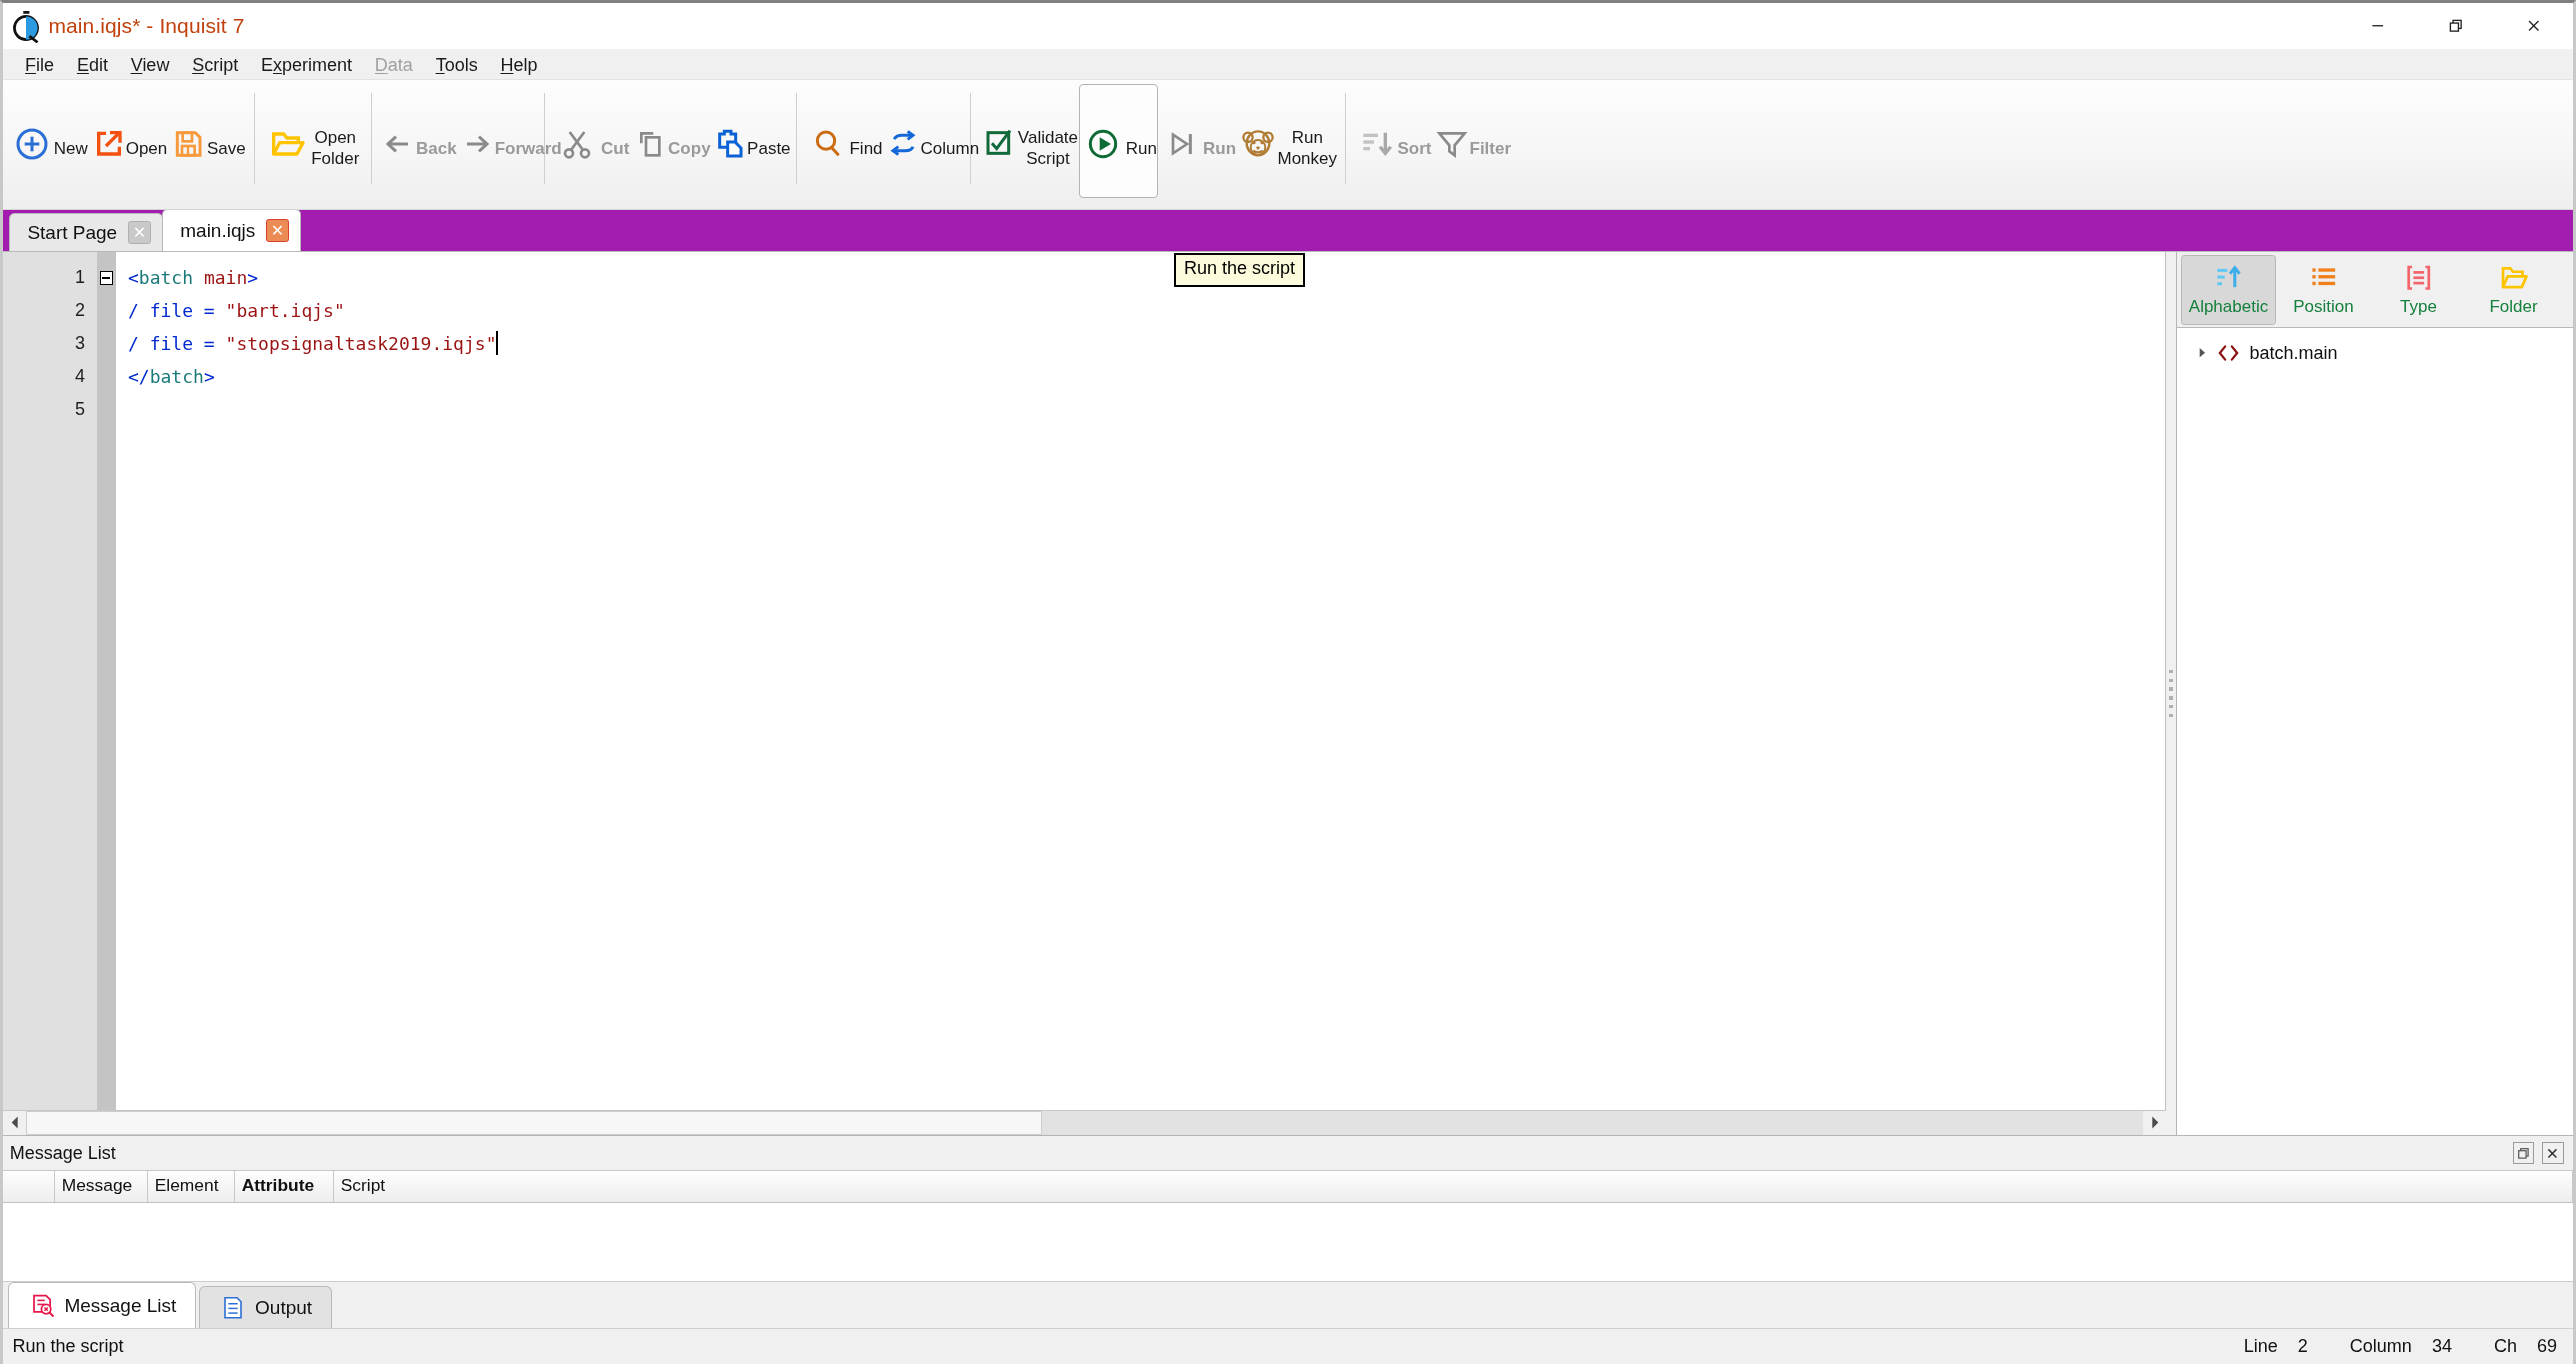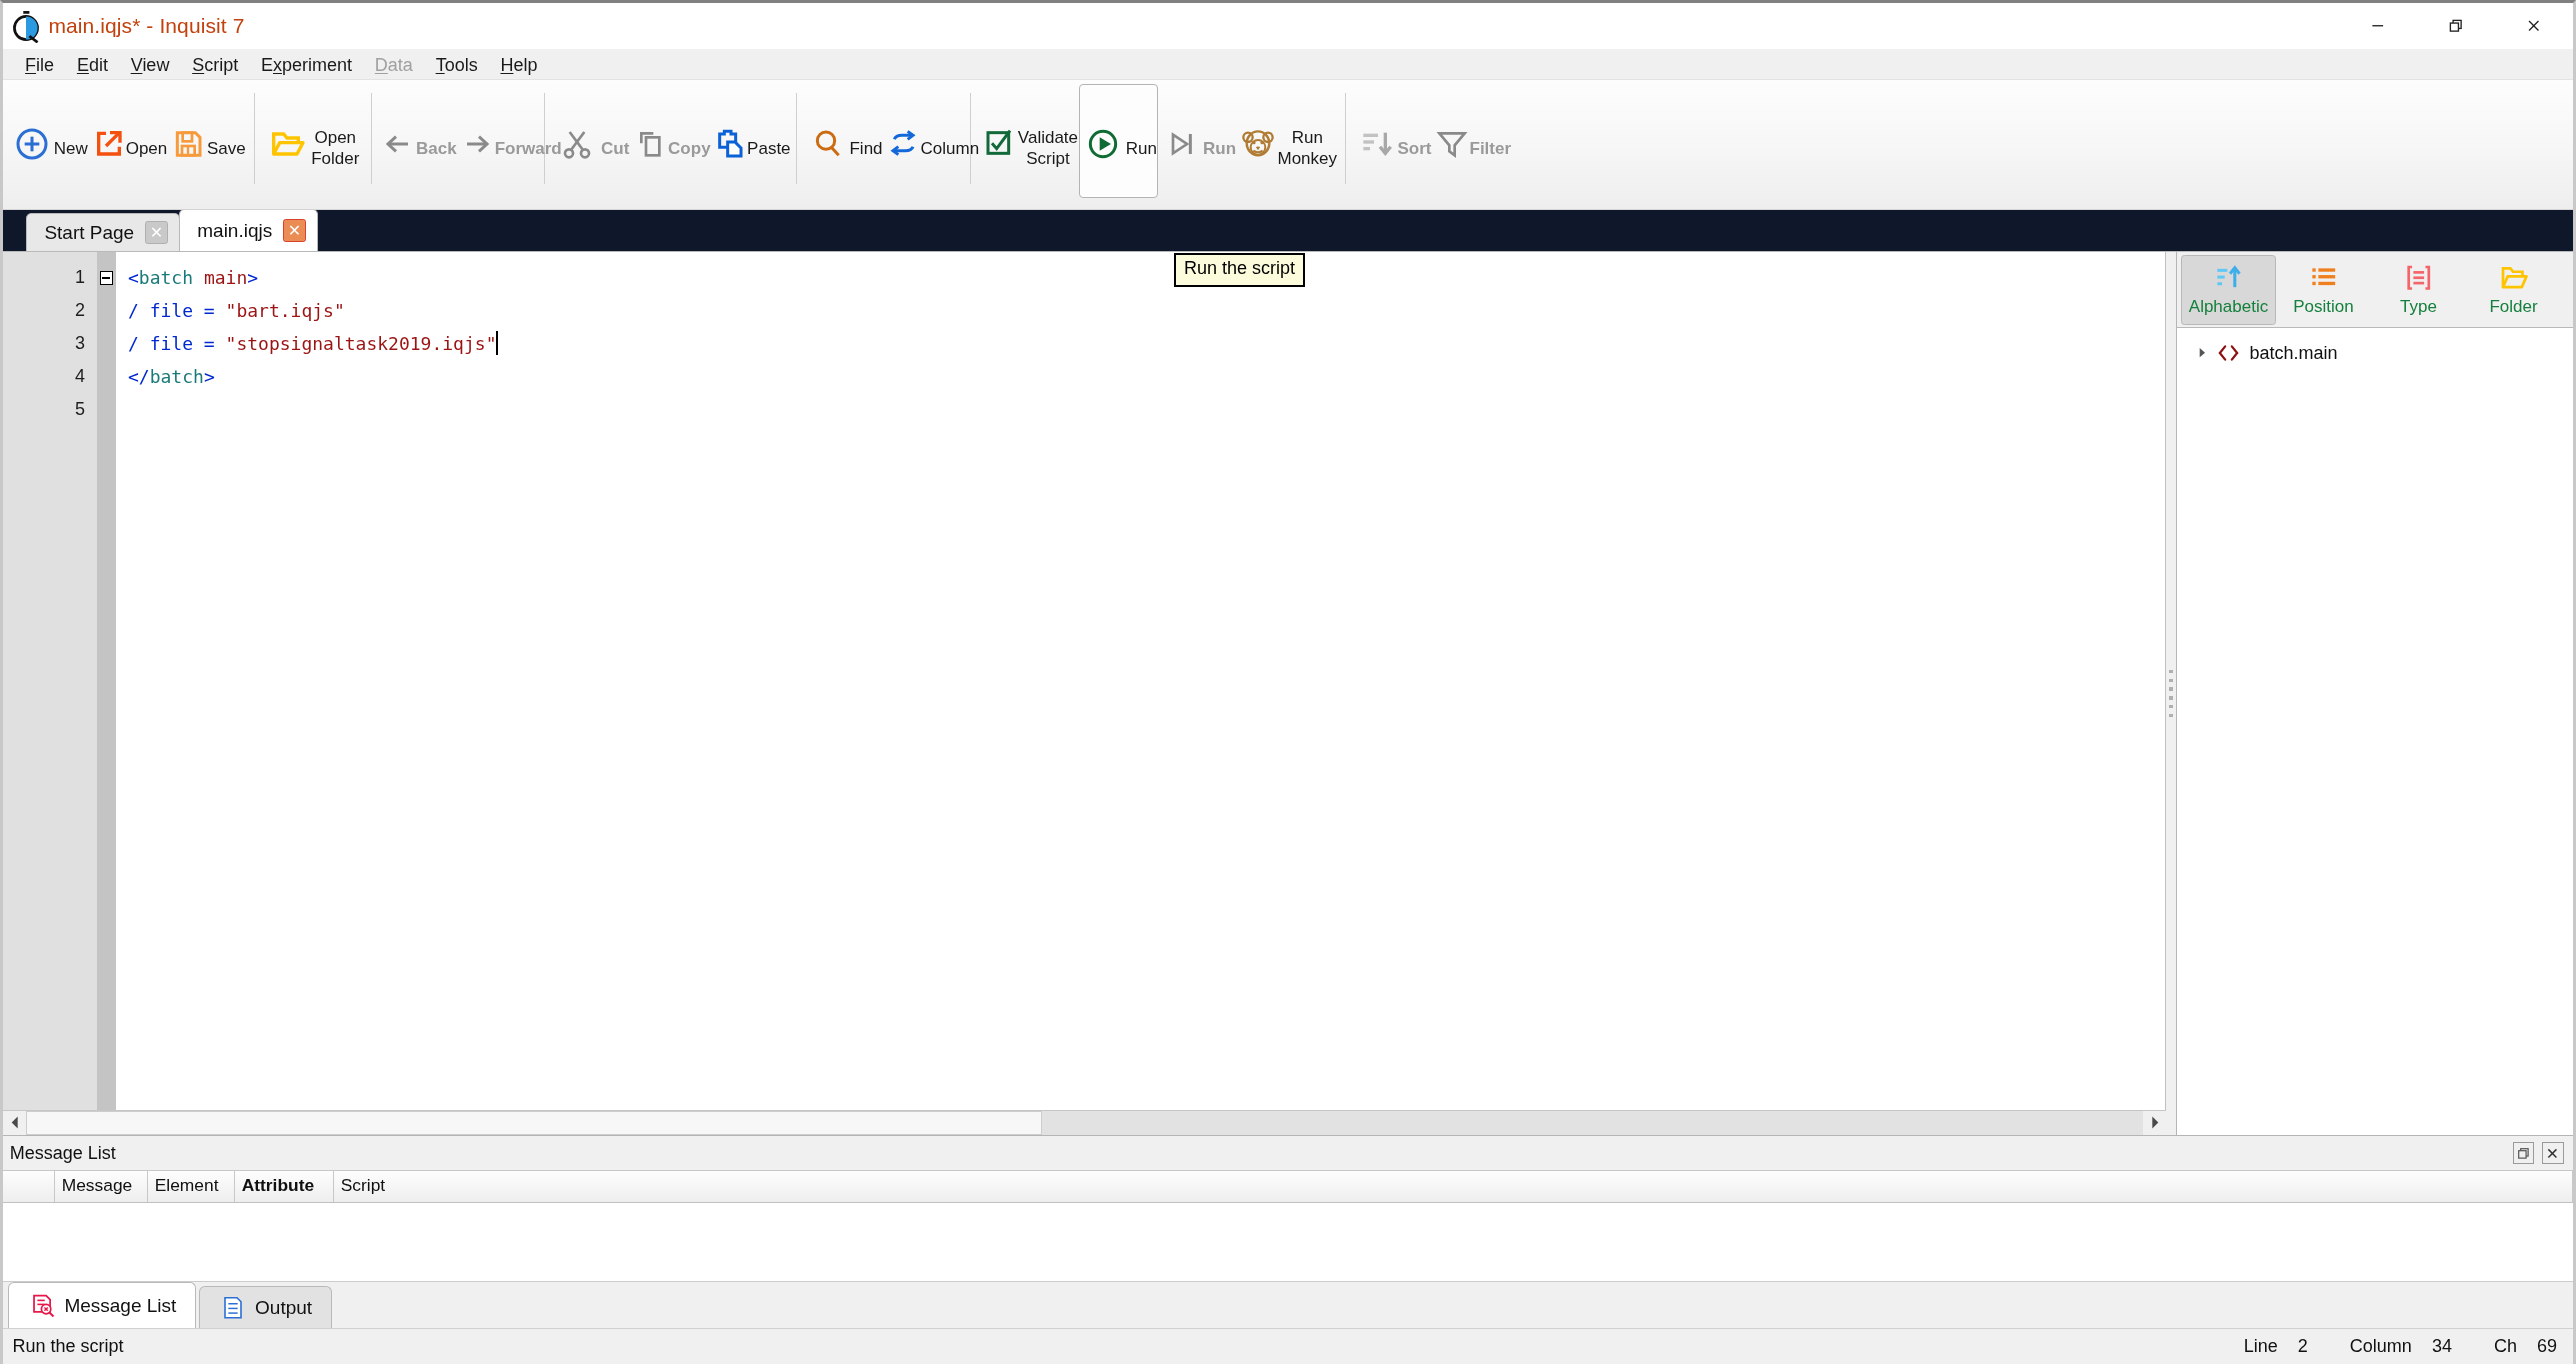--- a/index.html
+++ b/index.html
@@ -115,23 +115,23 @@
     font-size: 18px; color: #000000;
     padding: 4px 8px 6px 8px;
     white-space: nowrap;
     z-index: 50;
     line-height: 1.1;
   }
 
   
   .tabbar {
     height: 42px; flex: 0 0 42px;
-    background: #0f172a;
+    background: #a21caf;
     display: flex; align-items: flex-end;
-    padding-left: 23px;
+    padding-left: 6px;
     position: relative;
     border-bottom: 0.7px solid #b9b9b9;
   }
   .tab {
     height: 38px;
     display: flex; align-items: center;
     padding: 0 10.7px 0 17.4px;
     background: #e8e8e8;
     border: 0.7px solid #b9b9b9;
     border-bottom: none;

